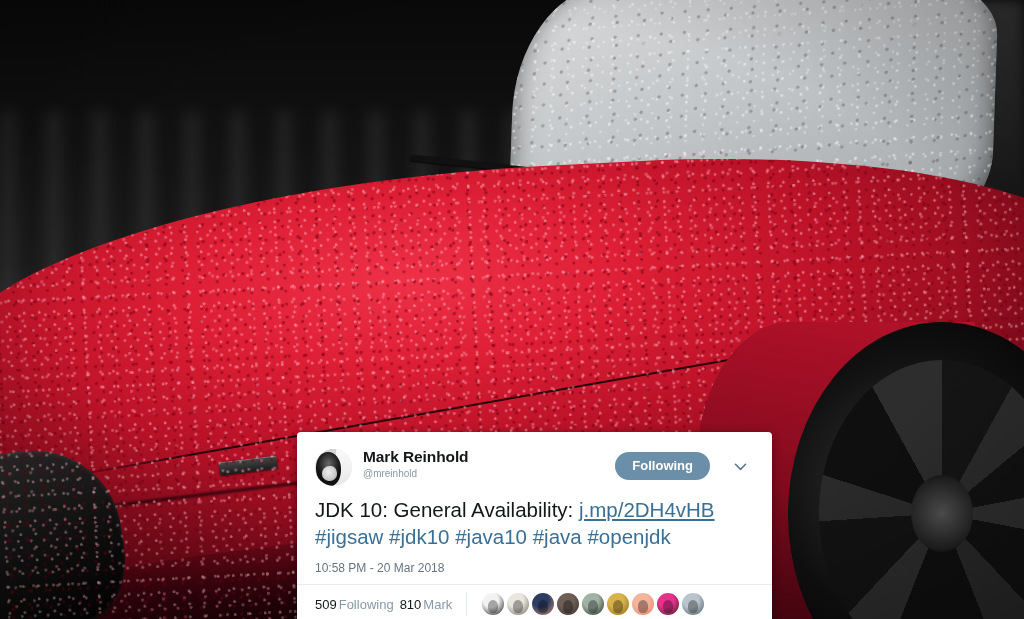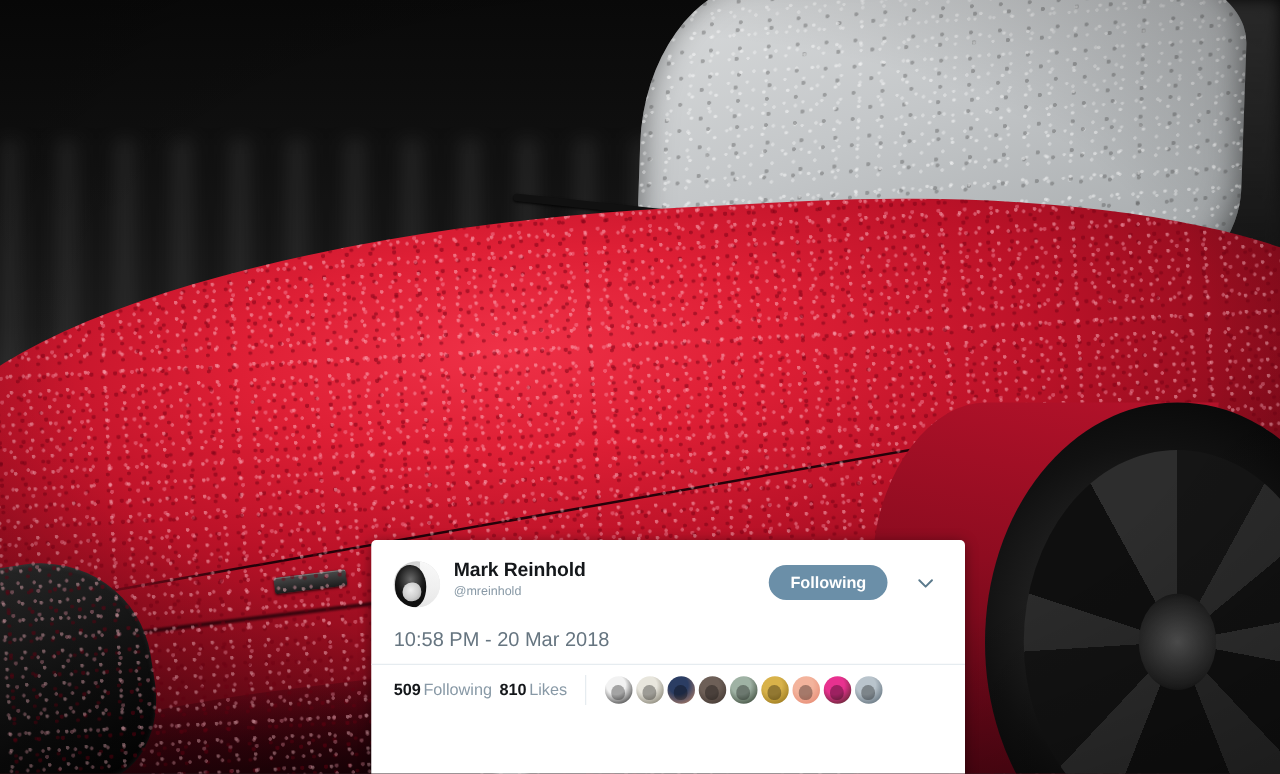--- a/index.html
+++ b/index.html
@@ -363,21 +363,21 @@
     margin-top: 2px;
     word-break: break-word;
   }
   .tweet-text a {
     color: #3b6f94;
     text-decoration: none;
   }
   .tweet-text a.url { text-decoration: underline; }
 
   .timestamp {
-    font-size: 16px;
+    font-size: 12px;
     color: #667580;
     margin-top: 10px;
     margin-bottom: 9px;
     display: inline-block;
   }
 
   .stats-row {
     border-top: 1px solid #e6ecf0;
     display: flex;
     align-items: center;
@@ -386,21 +386,21 @@
     padding: 0 18px;
   }
   .stat-block {
     font-size: 13px;
     color: #8899a6;
     white-space: nowrap;
     padding-right: 14px;
   }
   .stat-block b {
     color: #14171a;
-    font-weight: bold;
+    font-weight: normal;
     margin-right: 2px;
   }
   .stat-block .spacer { display: inline-block; width: 6px; }
 
   .facepile {
     display: flex;
     align-items: center;
     gap: 3px;
     border-left: 1px solid #e6ecf0;
     padding-left: 15px;
@@ -474,26 +474,34 @@
 
       <div class="chevron-btn">
         <span>
           <svg width="15" height="15" viewBox="0 0 16 16" aria-hidden="true">
             <path d="M2.6 5.6 L8 11 L13.4 5.6" fill="none" stroke="#5b7a8c" stroke-width="1.7" stroke-linecap="round" stroke-linejoin="round"></path>
           </svg>
         </span>
       </div>
     </div>
 
+    <div class="tweet-text">
+      <span>JDK 10: General Availability: </span><a href="#" class="url">j.mp/2DH4vHB</a><br>
+      <a href="#">#jigsaw</a>
+      <a href="#">#jdk10</a>
+      <a href="#">#java10</a>
+      <a href="#">#java</a>
+      <a href="#">#openjdk</a>
+    </div>
 
     <a class="timestamp" href="#" style="text-decoration:none">10:58 PM - 20 Mar 2018</a>
 
     <div class="stats-row">
       <div class="stat-block">
-        <b>509</b><span>Following</span><span class="spacer"></span><b>810</b><span>Likes</span>
+        <b>509</b><span>Following</span><span class="spacer"></span><b>810</b><span>Mark</span>
       </div>
       <div class="facepile" id="facepile">
           <div class="mini" style="background: radial-gradient(circle at 40% 32%, rgb(242, 242, 242) 0%, rgb(242, 242, 242) 38%, rgb(17, 17, 17) 100%);"></div>
           <div class="mini" style="background: radial-gradient(circle at 40% 32%, rgb(232, 230, 221) 0%, rgb(232, 230, 221) 38%, rgb(107, 103, 87) 100%);"></div>
           <div class="mini" style="background: radial-gradient(circle at 40% 32%, rgb(43, 61, 99) 0%, rgb(43, 61, 99) 38%, rgb(201, 138, 102) 100%);"></div>
           <div class="mini" style="background: radial-gradient(circle at 40% 32%, rgb(109, 95, 87) 0%, rgb(109, 95, 87) 38%, rgb(58, 47, 42) 100%);"></div>
           <div class="mini" style="background: radial-gradient(circle at 40% 32%, rgb(159, 178, 164) 0%, rgb(159, 178, 164) 38%, rgb(35, 48, 31) 100%);"></div>
           <div class="mini" style="background: radial-gradient(circle at 40% 32%, rgb(216, 178, 74) 0%, rgb(216, 178, 74) 38%, rgb(138, 106, 20) 100%);"></div>
           <div class="mini" style="background: radial-gradient(circle at 40% 32%, rgb(243, 179, 156) 0%, rgb(243, 179, 156) 38%, rgb(228, 129, 106) 100%);"></div>
           <div class="mini" style="background: radial-gradient(circle at 40% 32%, rgb(232, 49, 143) 0%, rgb(232, 49, 143) 38%, rgb(59, 36, 24) 100%);"></div>

